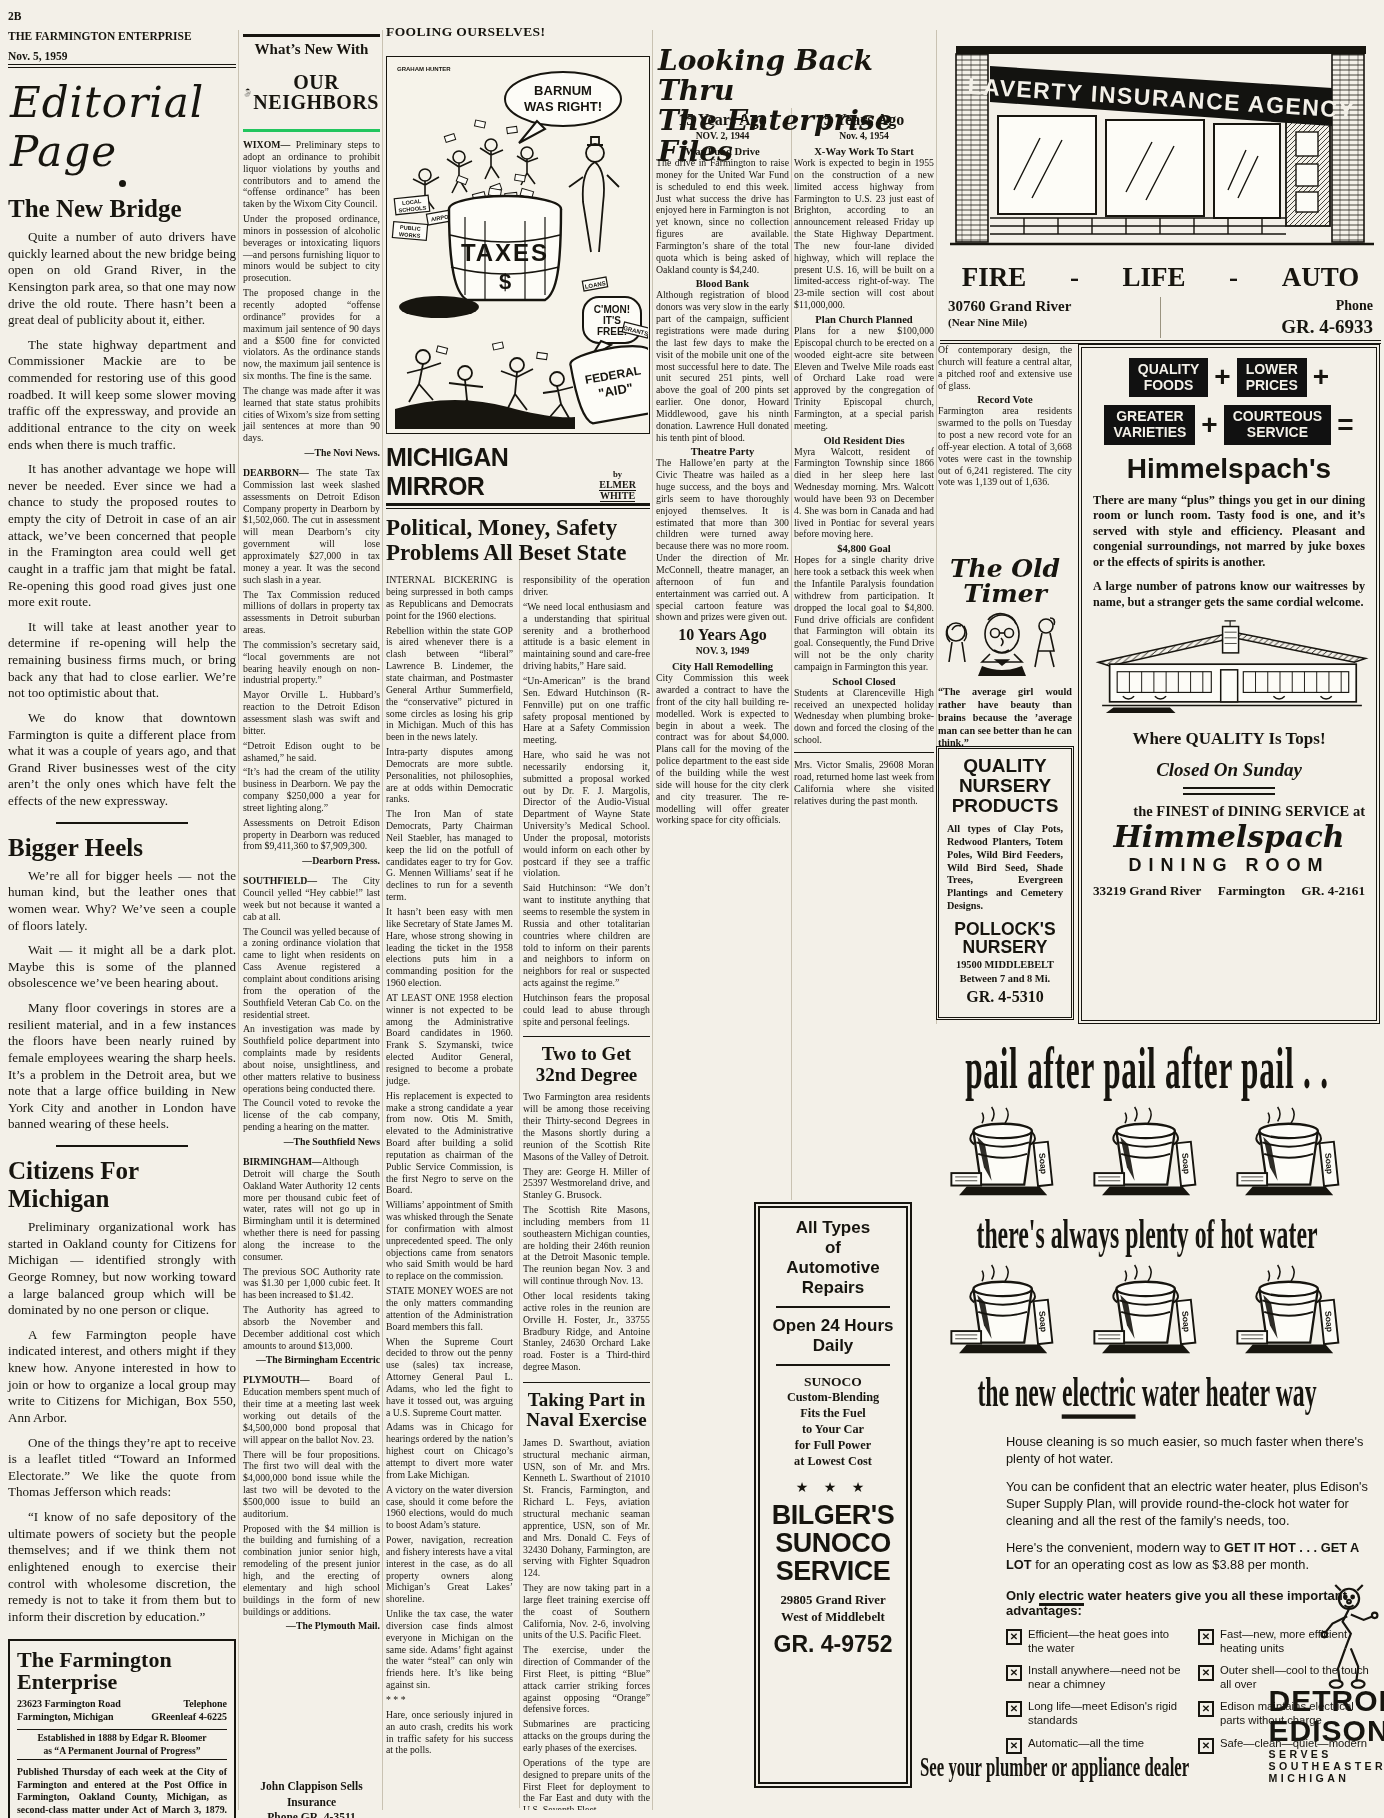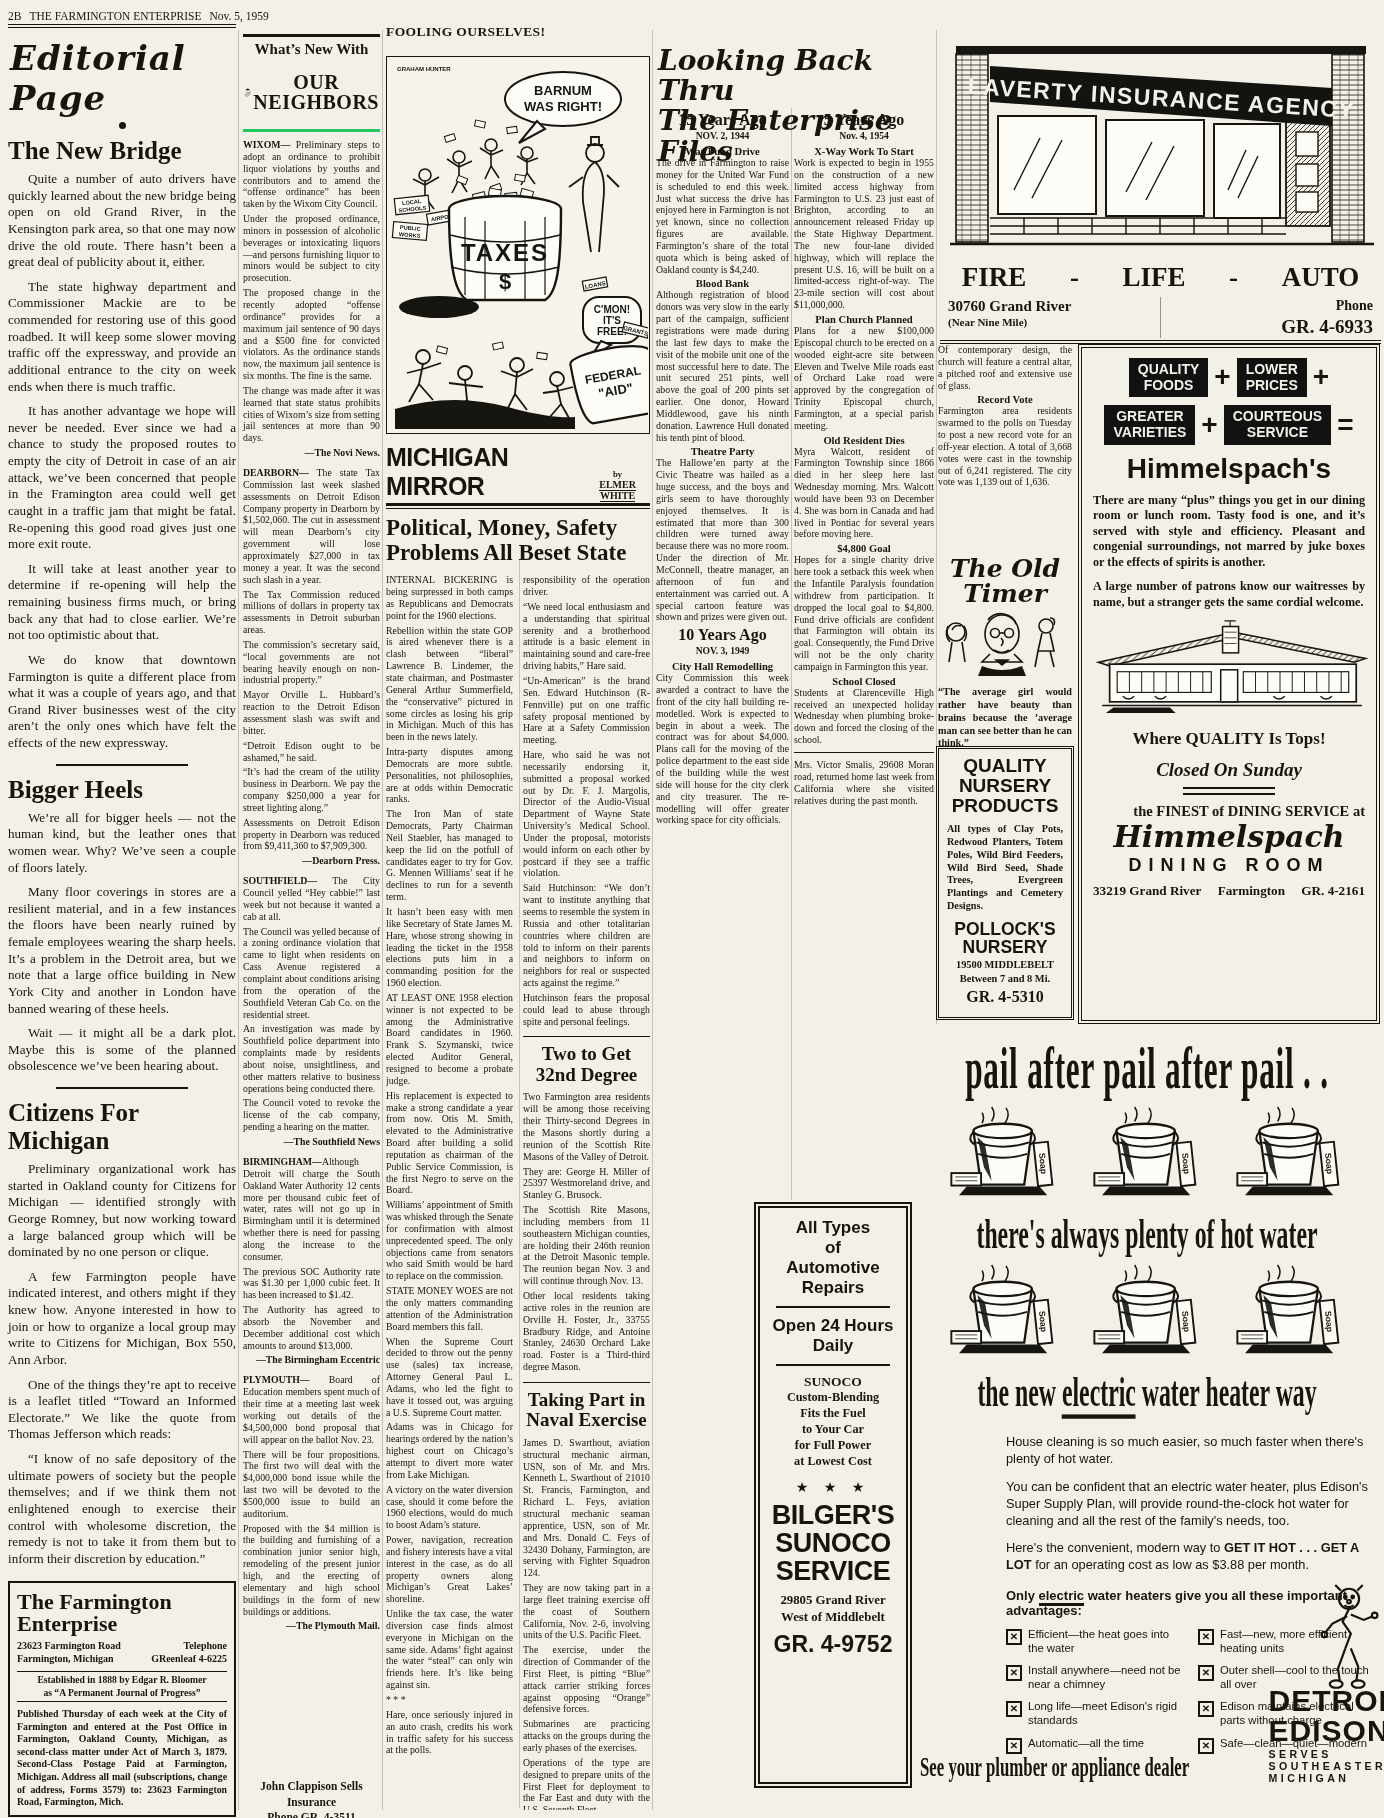--- a/index.html
+++ b/index.html
@@ -2,24 +2,24 @@
 <html><head>
 <meta charset="utf-8">
 <style>
   html,body{margin:0;padding:0;background:#6e6a62;}
   .page{position:relative;width:1384px;height:1818px;margin:0 auto;background:#f3f0e8;
         font-family:"Liberation Serif",serif;color:#17150f;overflow:hidden;}
   .vrule{position:absolute;width:1px;background:#c9c2b2;}
   .abs{position:absolute;}
   
   .c1{left:8px;top:10px;width:228px;}
-  .mastline{display:flex;gap:8px;font-weight:normal;font-size:11.5px;padding-bottom:2px;
-            border-bottom:4px double #17150f;white-space:nowrap;}
-  .edtitle{font-family:"DejaVu Serif",serif;font-style:italic;font-weight:bold;
-           font-size:34px;letter-spacing:1px;margin:10px 0 0 2px;}
+  .mastline{display:flex;gap:8px;font-weight:bold;font-size:11.5px;padding-bottom:2px;
+            border-bottom:4px double #17150f;white-space:nowrap;flex-direction:column;}
+  .edtitle{font-family:"DejaVu Serif",serif;font-style:italic;font-weight:normal;
+           font-size:42px;letter-spacing:1px;margin:10px 0 0 2px;}
   .eddot{width:7px;height:7px;border-radius:50%;background:#17150f;margin:4px auto 2px;}
   .edhead{font-size:25px;font-weight:bold;margin:8px 0 6px;}
   .edbody p{font-size:13.1px;line-height:1.27;text-align:justify;text-indent:20px;margin:0 0 8px;}
   .secrule{height:2px;background:#17150f;width:58%;margin:12px auto 10px;}
   .mastbox{border:2px solid #17150f;padding:8px 7px 6px;margin-top:14px;}
   .mb-title{font-size:22px;font-weight:bold;line-height:1;}
   .mb-row{display:flex;justify-content:space-between;font-size:10px;font-weight:bold;
           line-height:1.3;margin-top:4px;}
   .mb-row .r{text-align:right;}
   .mb-est{border-top:1px solid #17150f;border-bottom:1px solid #17150f;text-align:center;
@@ -186,22 +186,22 @@
           <p>It has another advantage we hope will never be needed. Ever since we had a chance to study the proposed routes to empty the city of Detroit in case of an air attack, we’ve been concerned that people in the Framington area could well get caught in a traffic jam that might be fatal. Re-opening this good road gives just one more exit route.</p>
           <p>It will take at least another year to determine if re-opening will help the remaining business firms much, or bring back any that had to close earlier. We’re not too optimistic about that.</p>
           <p>We do know that downtown Farmington is quite a different place from what it was a couple of years ago, and that Grand River businesses west of the city aren’t the only ones which have felt the effects of the new expressway.</p>
         </div>
     </div>
     <div class="secrule"></div>
     <div>
       <div class="edhead">Bigger Heels</div>
       <div class="edbody">
           <p>We’re all for bigger heels — not the human kind, but the leather ones that women wear. Why?  We’ve seen a couple of floors lately.</p>
+          <p>Wait — it might all be a dark plot. Maybe this is some of the planned obsolescence we’ve been hearing about.</p>
           <p>Many floor coverings in stores are a resilient material, and in a few instances the floors have been nearly ruined by female employees wearing the sharp heels. It’s a problem in the Detroit area, but we note that a large office building in New York City and another in London have banned wearing of these heels.</p>
-          <p>Wait — it might all be a dark plot. Maybe this is some of the planned obsolescence we’ve been hearing about.</p>
         </div>
     </div>
     <div class="secrule"></div>
     <div>
       <div class="edhead">Citizens For Michigan</div>
       <div class="edbody">
           <p>Preliminary organizational work has started in Oakland county for Citizens for Michigan — identified strongly with George Romney, but now working toward a large balanced group which will be dominated by no one person or clique.</p>
           <p>A few Farmington people have indicated interest, and others might if they knew how. Anyone interested in how to join or how to organize a local group may write to Citizens for Michigan, Box 550, Ann Arbor.</p>
           <p>One of the things they’re apt to receive is a leaflet titled “Toward an Informed Electorate.”  We like the quote from Thomas Jefferson which reads:</p>
           <p>“I know of no safe depository of the ultimate powers of society but the people themselves; and if we think them not enlightened enough to exercise their control with wholesome discretion, the remedy is not to take it from them but to inform their discretion by education.”</p>

